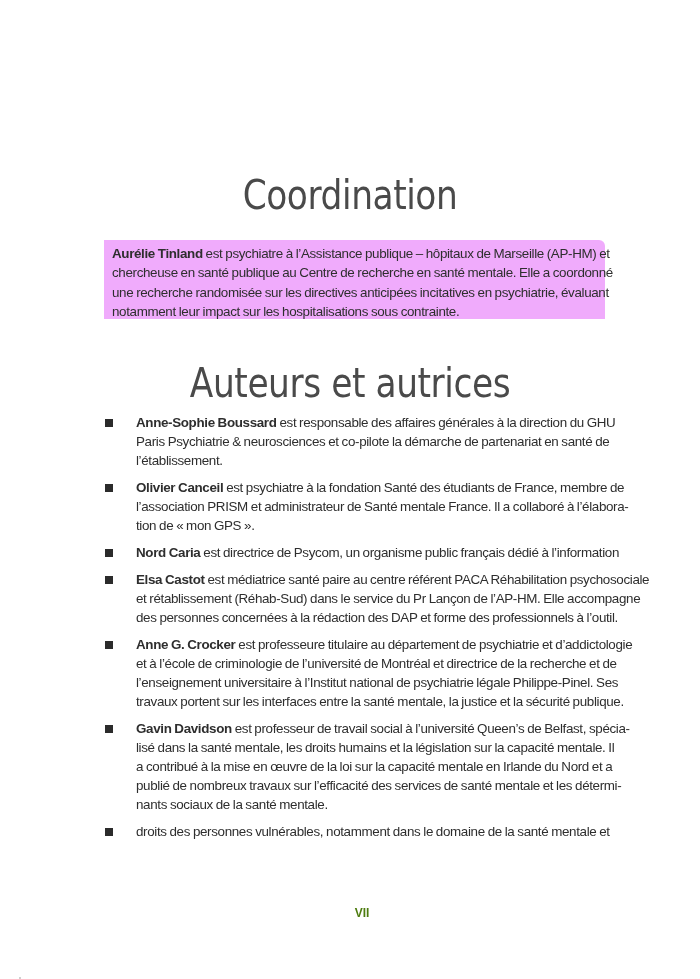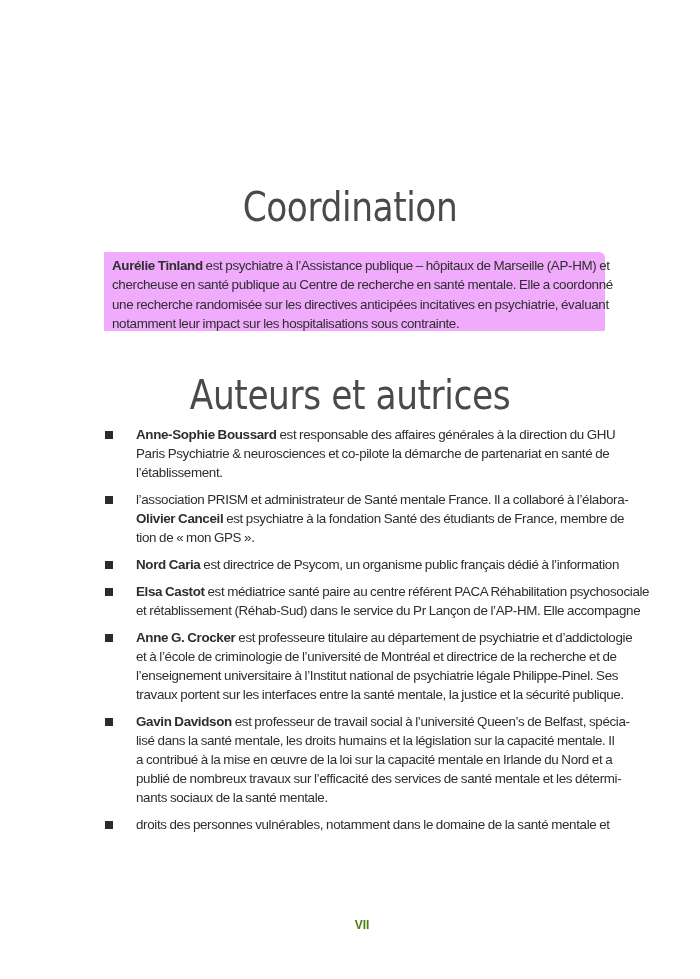--- a/index.html
+++ b/index.html
@@ -10,21 +10,21 @@
     body {
       width: 700px;
       height: 979px;
       position: relative;
       overflow: hidden;
       font-family: "Liberation Sans", sans-serif;
       color: #2b2b2b;
     }
     .page {
       position: absolute;
-      left: 0; top: 12px;
+      left: 0; top: 0;
       width: 700px;
       height: 690px;
     }
     .section-title {
       position: absolute;
       left: 0;
       width: 700px;
       text-align: center;
       font-family: "DejaVu Sans", sans-serif;
       font-weight: 200;
@@ -147,34 +147,35 @@
 
     <div class="author">
       <span class="bullet"></span>
       <span class="line"><span class="bold">Anne-Sophie Boussard</span><span> est responsable des affaires générales à la direction du GHU</span></span>
       <span class="line">Paris Psychiatrie &amp; neurosciences et co-pilote la démarche de partenariat en santé de</span>
       <span class="line last">l’établissement.</span>
     </div>
 
     <div class="author">
       <span class="bullet"></span>
+      <span class="line"><span class="bold">Olivier Canceil</span><span> est psychiatre à la fondation Santé des étudiants de France, membre de</span></span>
       <span class="line">l’association PRISM et administrateur de Santé mentale France. Il a collaboré à l’élabora-</span>
-      <span class="line"><span class="bold">Olivier Canceil</span><span> est psychiatre à la fondation Santé des étudiants de France, membre de</span></span>
       <span class="line last">tion de « mon GPS ».</span>
     </div>
 
     <div class="author">
       <span class="bullet"></span>
       <span class="line"><span class="bold">Nord Caria</span><span> est directrice de Psycom, un organisme public français dédié à l’information</span></span>
     </div>
 
     <div class="author">
       <span class="bullet"></span>
       <span class="line"><span class="bold">Elsa Castot</span><span> est médiatrice santé paire au centre référent PACA Réhabilitation psychosociale</span></span>
       <span class="line">et rétablissement (Réhab-Sud) dans le service du Pr Lançon de l’AP-HM. Elle accompagne</span>
+      <span class="line last">des personnes concernées à la rédaction des DAP et forme des professionnels à l’outil.</span>
     </div>
 
     <div class="author">
       <span class="bullet"></span>
       <span class="line"><span class="bold">Anne G. Crocker</span><span> est professeure titulaire au département de psychiatrie et d’addictologie</span></span>
       <span class="line">et à l’école de criminologie de l’université de Montréal et directrice de la recherche et de</span>
       <span class="line">l’enseignement universitaire à l’Institut national de psychiatrie légale Philippe-Pinel. Ses</span>
       <span class="line last">travaux portent sur les interfaces entre la santé mentale, la justice et la sécurité publique.</span>
     </div>
 

